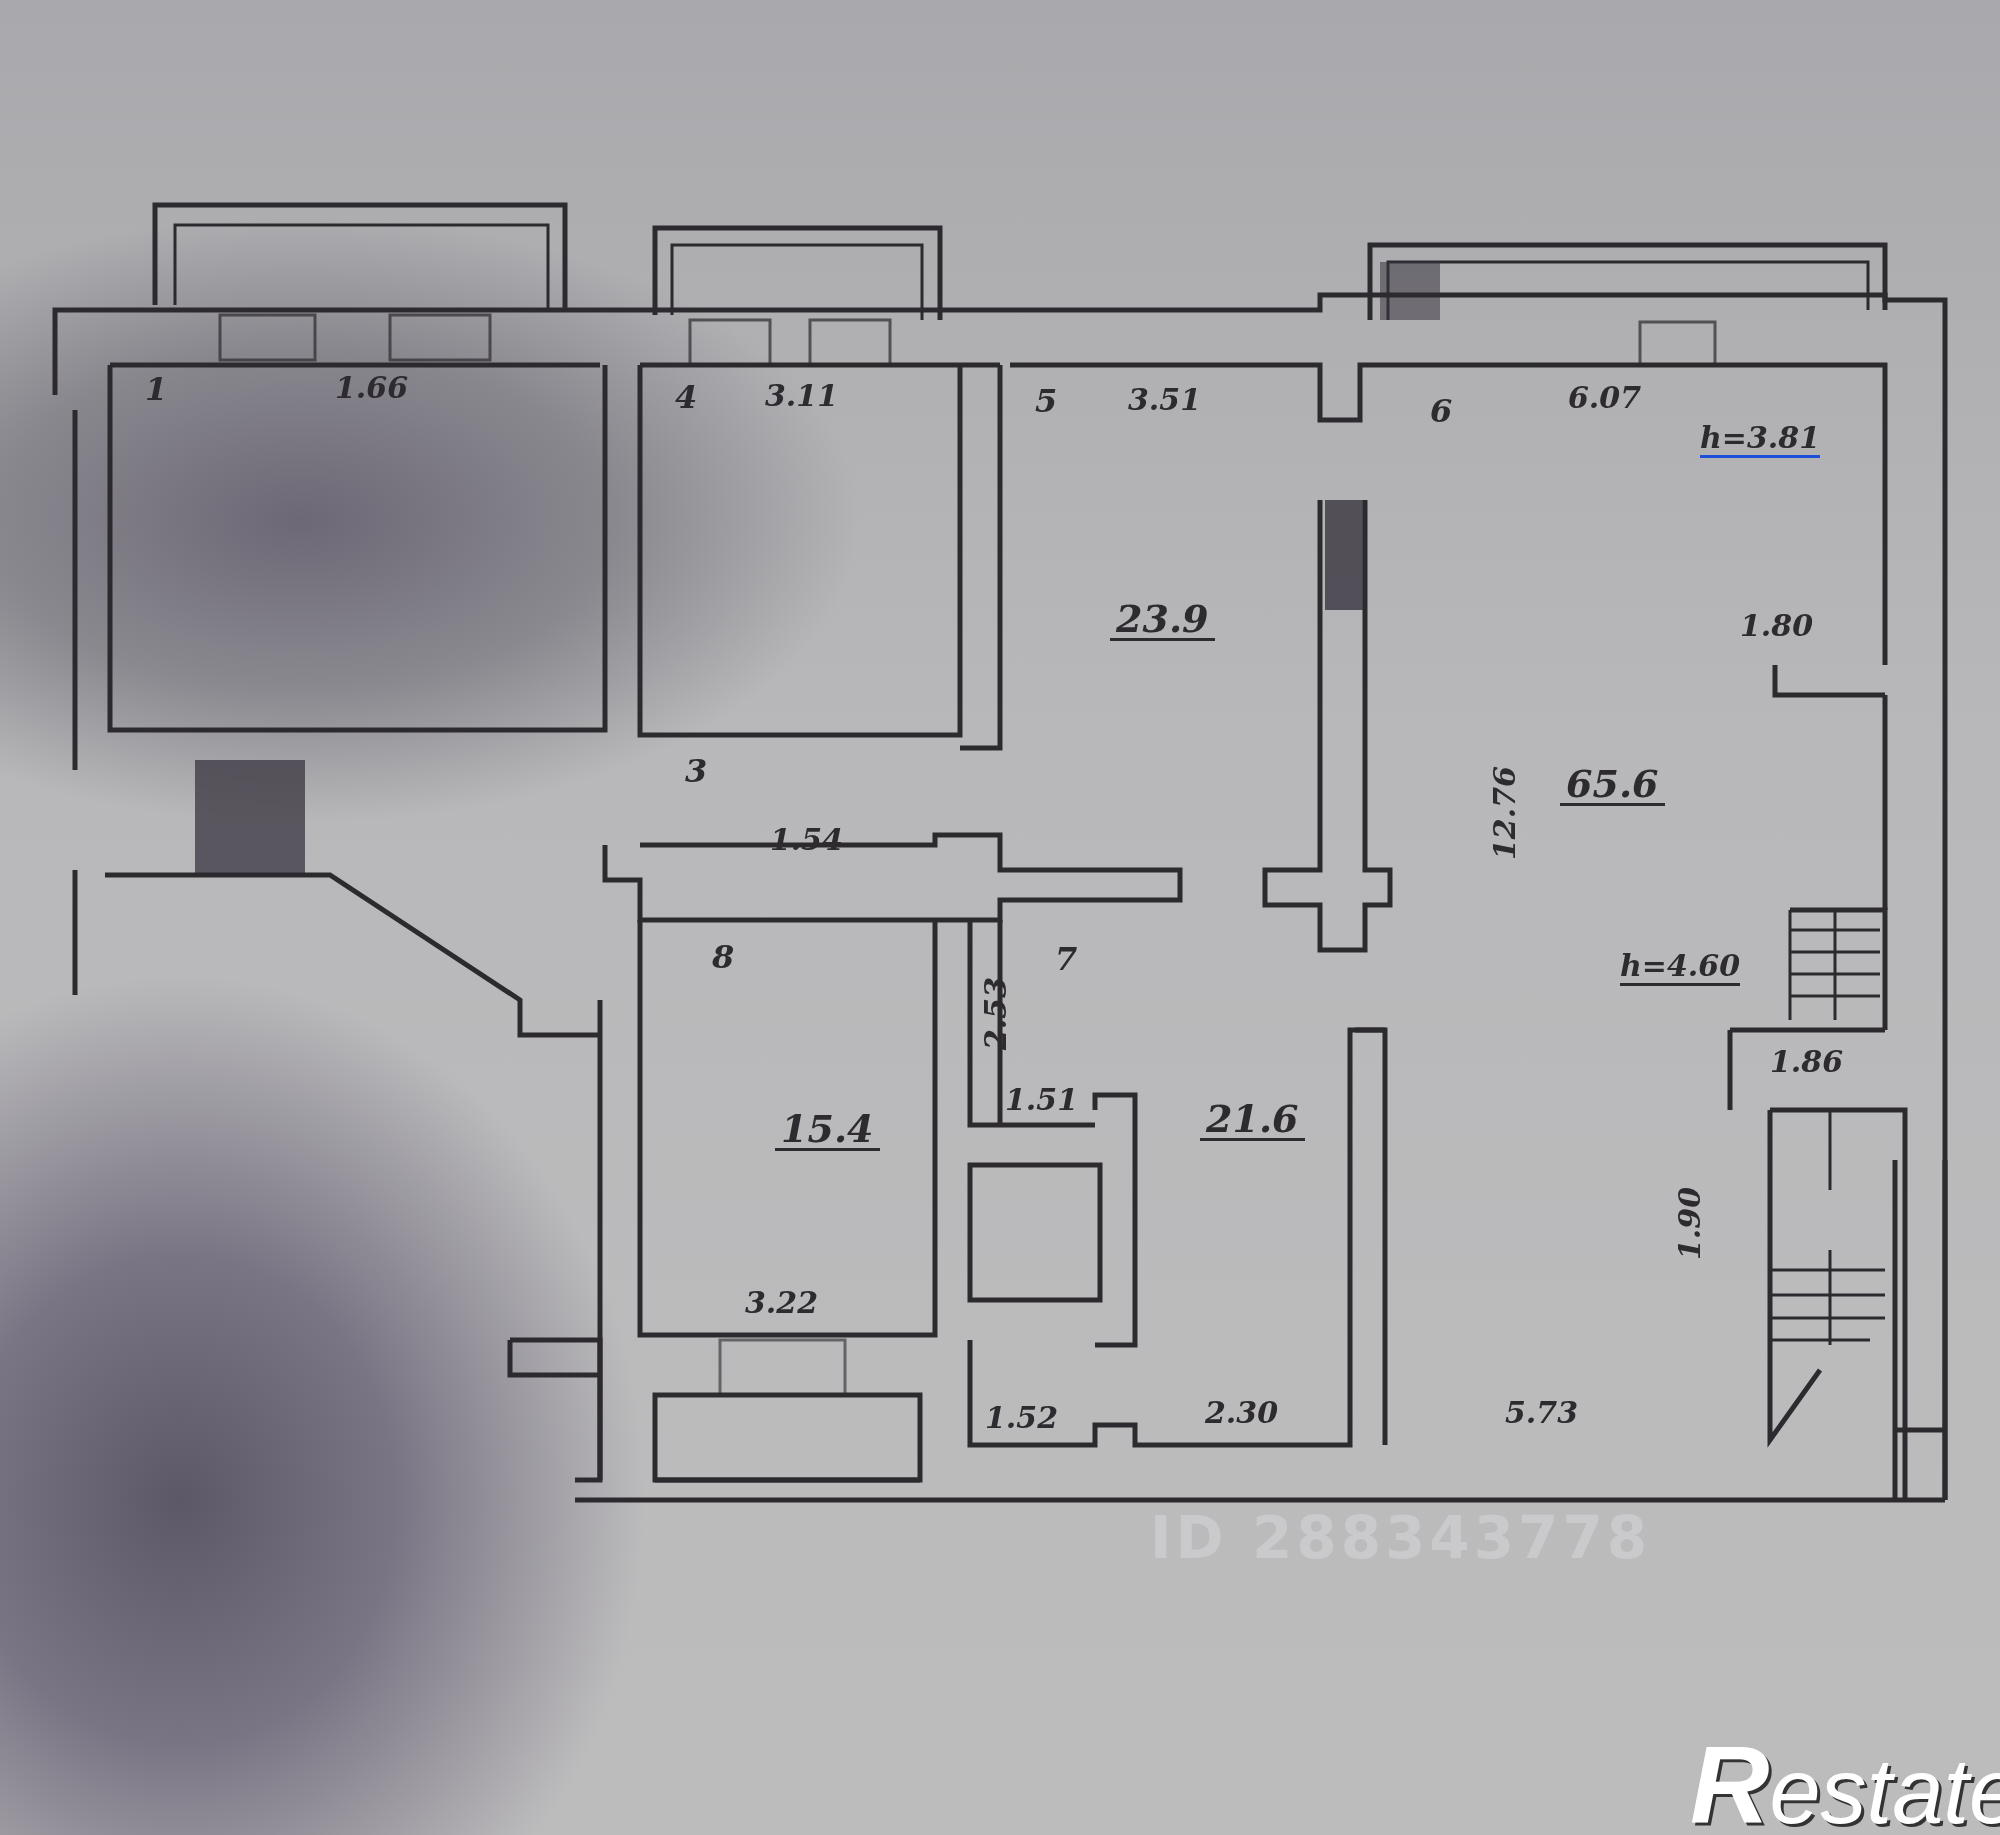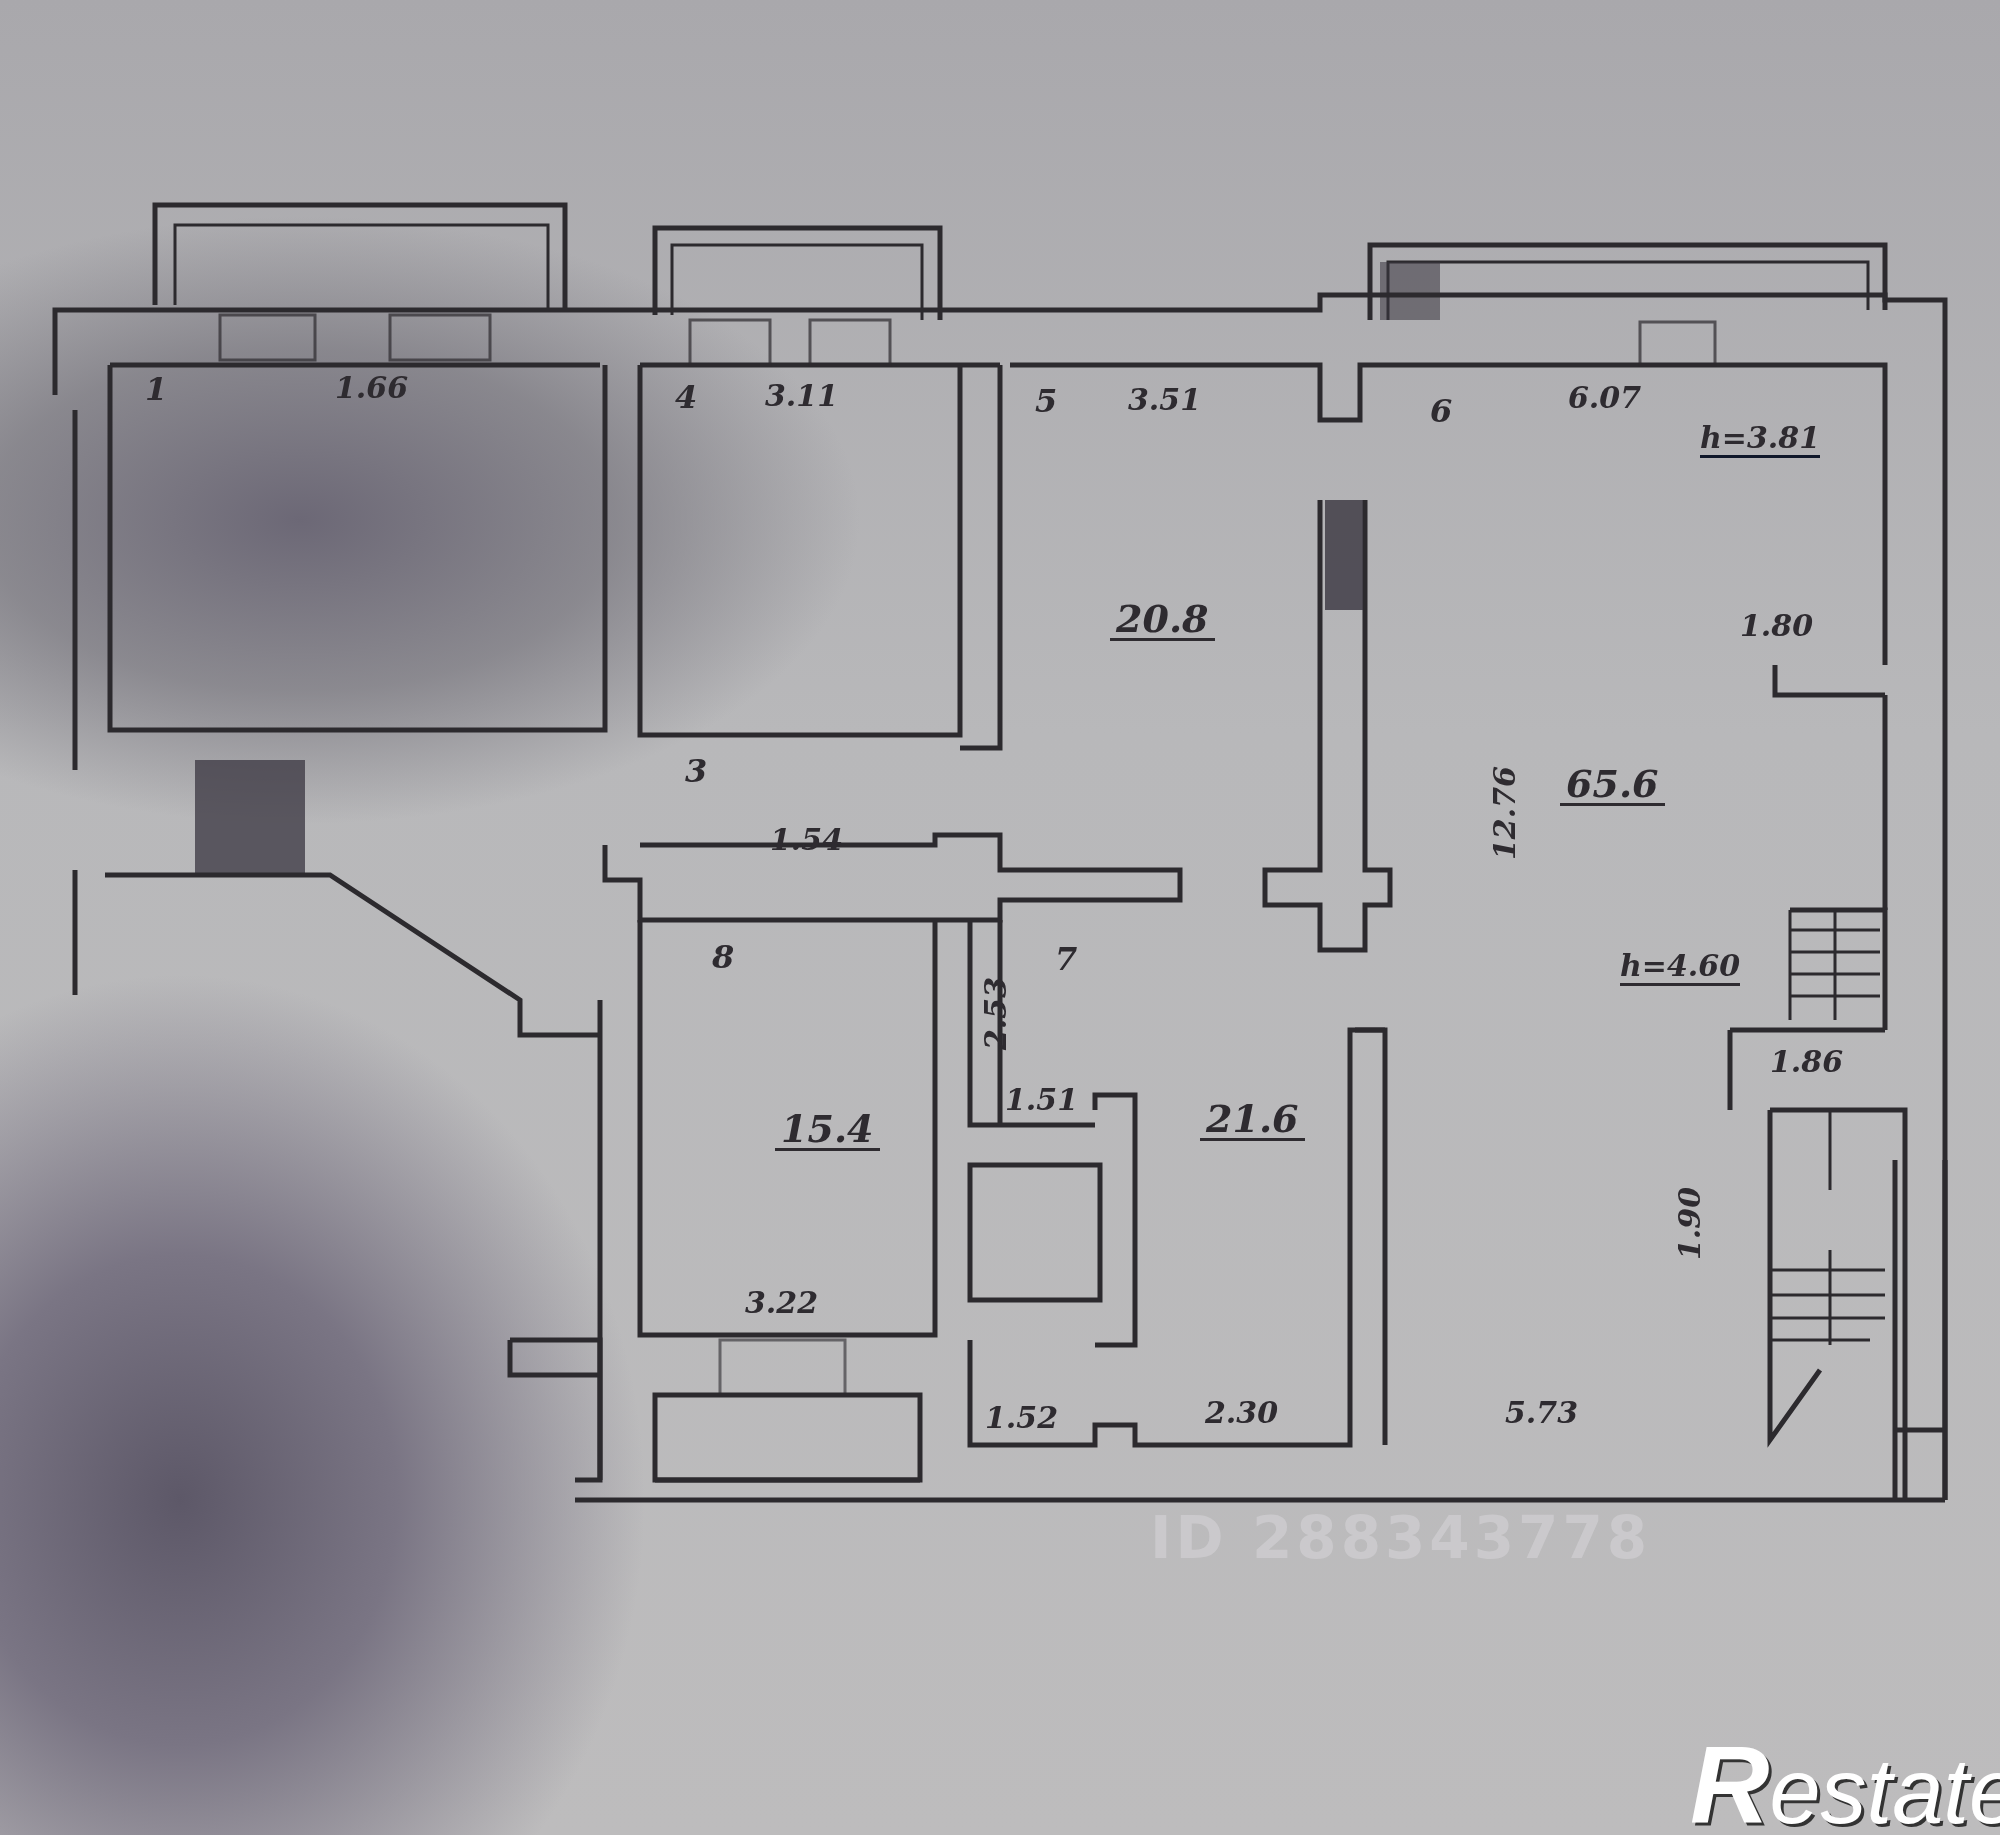--- a/index.html
+++ b/index.html
@@ -113,25 +113,25 @@
   </g>
 </svg>
 
 <span class="lbl num" style="left:145px;top:370px">1</span>
 <span class="lbl dim" style="left:335px;top:370px">1.66</span>
 <span class="lbl num" style="left:675px;top:378px">4</span>
 <span class="lbl dim" style="left:765px;top:378px">3.11</span>
 
 <span class="lbl num" style="left:1035px;top:382px">5</span>
 <span class="lbl dim" style="left:1128px;top:382px">3.51</span>
-<span class="lbl area" style="left:1110px;top:600px">20.8</span>
+<span class="lbl area" style="left:1110px;top:600px">23.9</span>
 
 <span class="lbl num" style="left:1430px;top:392px">6</span>
 <span class="lbl dim" style="left:1568px;top:380px">6.07</span>
-<span class="lbl dim" style="left:1700px;top:420px;border-bottom:3px solid #0f172a">h=3.81</span>
+<span class="lbl dim" style="left:1700px;top:420px;border-bottom:3px solid #1d4ed8">h=3.81</span>
 
 <span class="lbl area" style="left:1560px;top:765px">65.6</span>
 <span class="lbl dim vert" style="left:1487px;top:860px">12.76</span>
 <span class="lbl dim" style="left:1740px;top:608px">1.80</span>
 <span class="lbl dim" style="left:1620px;top:948px;border-bottom:3px solid #2e2b30">h=4.60</span>
 <span class="lbl dim" style="left:1505px;top:1395px">5.73</span>
 
 <span class="lbl num" style="left:685px;top:752px">3</span>
 <span class="lbl dim" style="left:770px;top:822px">1.54</span>
 

